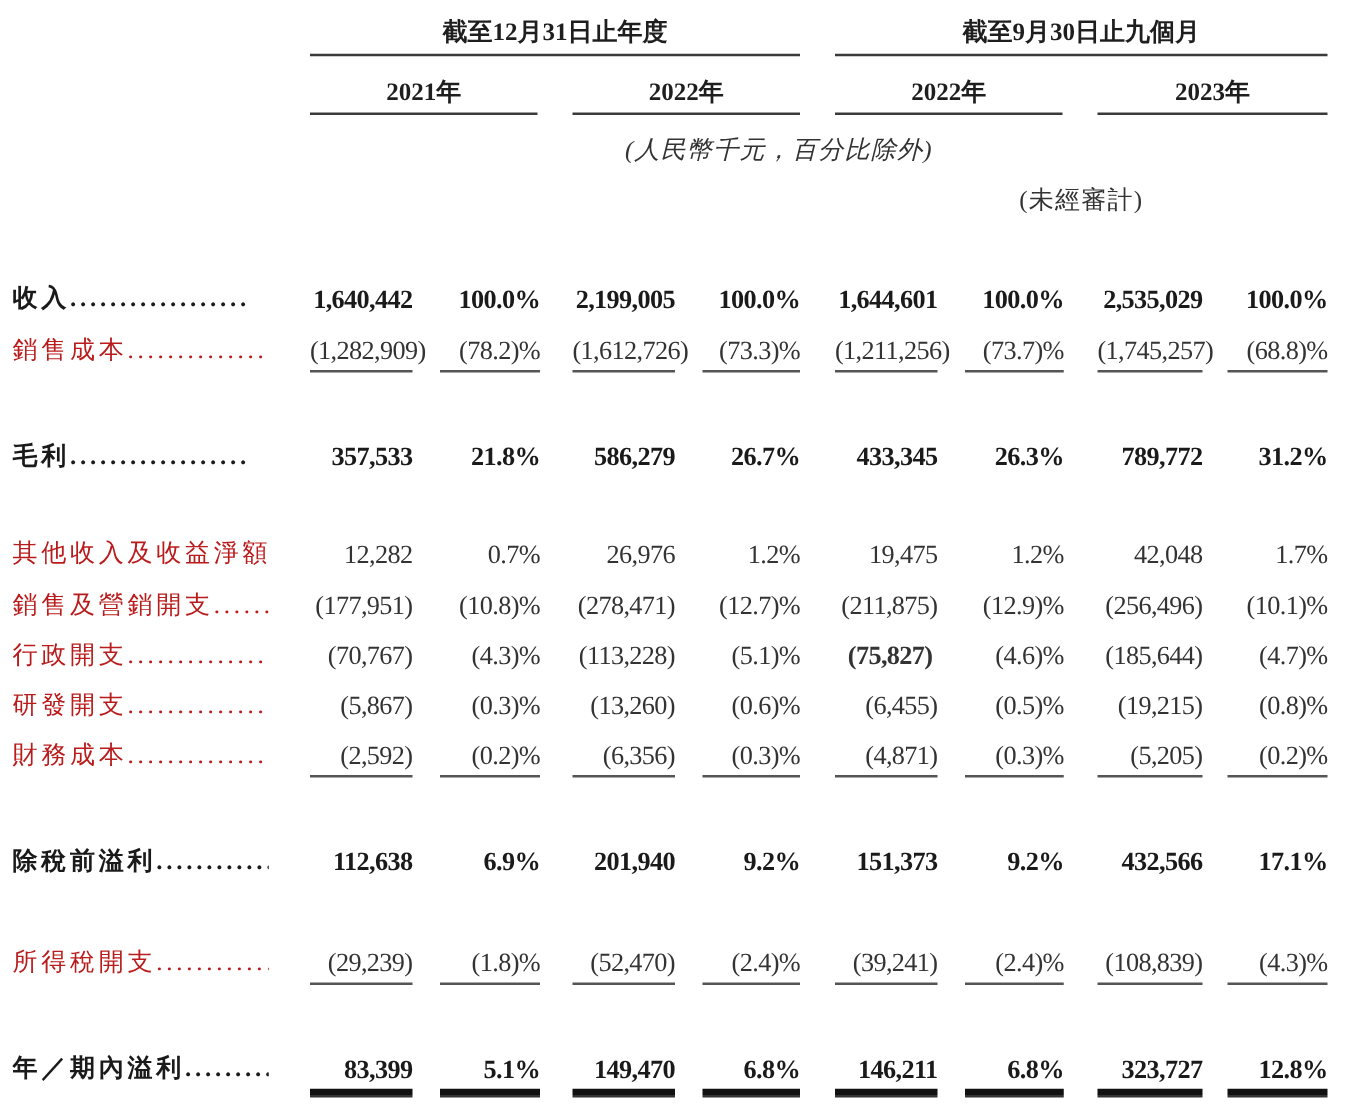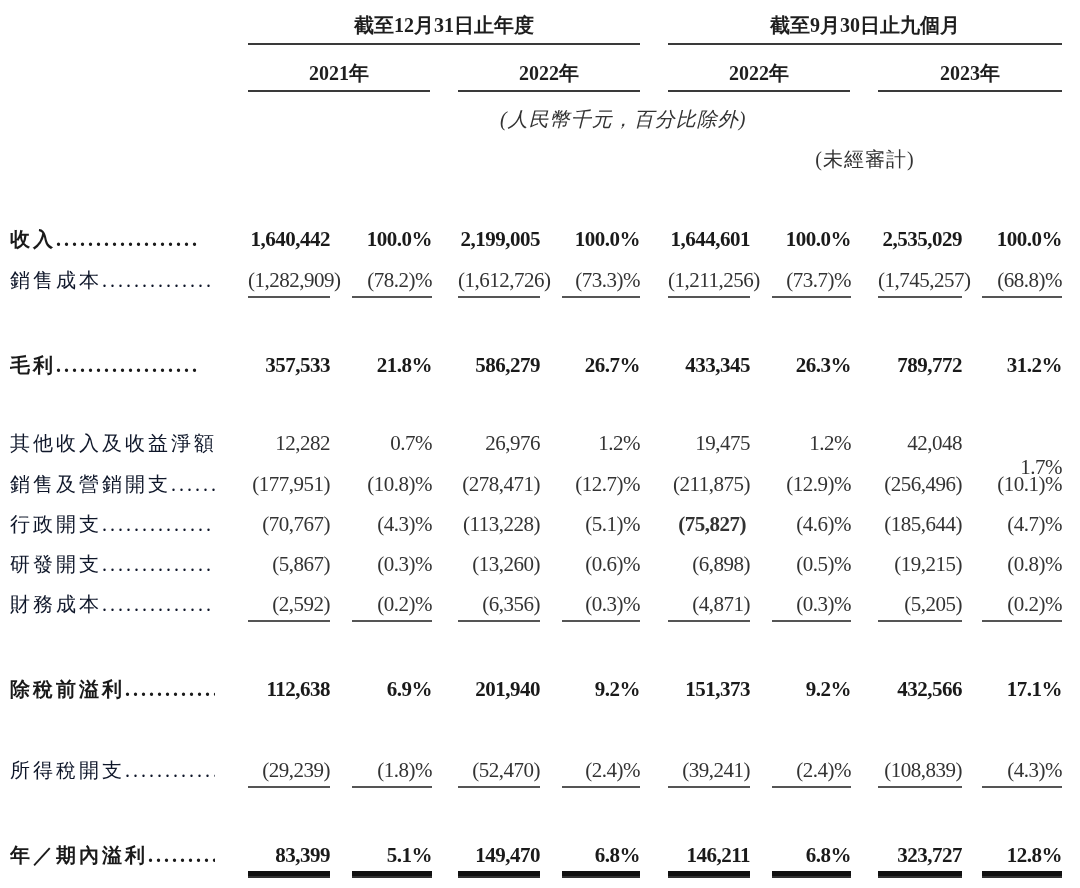--- a/index.html
+++ b/index.html
@@ -11,21 +11,21 @@
   .abs { position: absolute; }
   .hdr-group { font-size: 20px; font-weight: bold; text-align: center; color: #1e1e1e; }
   .hdr-rule { position: absolute; height: 2px; background: #3a3a3a; }
   .hdr-year { font-size: 20px; font-weight: bold; text-align: center; color: #1e1e1e; }
   .note { font-size: 20px; font-style: italic; text-align: left; color: #333; letter-spacing: 1px; }
   .note2 { font-size: 20px; text-align: center; color: #333; letter-spacing: 1px; }
 
   .row { position: absolute; left: 0; width: 972px; height: 30px; }
   .label {
     position: absolute; left: 10px; width: 205px; height: 30px; line-height: 30px;
-    font-size: 20px; white-space: nowrap; overflow: hidden; letter-spacing: 3px; color: #0f172a;
+    font-size: 20px; white-space: nowrap; overflow: hidden; letter-spacing: 3px; color: #b91c1c;
   }
   .label .dots { letter-spacing: 3px; }
   .cell {
     position: absolute; height: 30px; line-height: 30px; font-size: 21px;
     text-align: right; white-space: nowrap; color: #333; letter-spacing: -0.5px;
   }
   .bold .label, .bold .cell { font-weight: bold; color: #1a1a1a; }
   .uline { position: absolute; height: 2px; background: #555; }
   .dline { position: absolute; height: 7px; border-top: 5px solid #111; border-bottom: 2px solid #333; box-sizing: border-box; }
 </style>
@@ -93,21 +93,21 @@
     </div>
     <div class="row" style="top: 428px;">
       <div class="label"><span>其他收入及收益淨額</span></div>
       <div class="cell" style="left: 248px; width: 82px;">12,282</div>
       <div class="cell" style="left: 352px; width: 80px;">0.7%</div>
       <div class="cell" style="left: 458px; width: 82px;">26,976</div>
       <div class="cell" style="left: 562px; width: 78px;">1.2%</div>
       <div class="cell" style="left: 668px; width: 82px;">19,475</div>
       <div class="cell" style="left: 772px; width: 79px;">1.2%</div>
       <div class="cell" style="left: 878px; width: 84px;">42,048</div>
-      <div class="cell" style="left: 982px; width: 80px; margin-top: 24px;">1.7%</div>
+      <div class="cell" style="left: 982px; width: 80px;">1.7%</div>
     </div>
     <div class="row" style="top: 469px;">
       <div class="label"><span>銷售及營銷開支</span><span class="dots">........</span></div>
       <div class="cell" style="left: 248px; width: 82px;">(177,951)</div>
       <div class="cell" style="left: 352px; width: 80px; text-align: right;">(10.8)%</div>
       <div class="cell" style="left: 458px; width: 82px;">(278,471)</div>
       <div class="cell" style="left: 562px; width: 78px;">(12.7)%</div>
       <div class="cell" style="left: 668px; width: 82px;">(211,875)</div>
       <div class="cell" style="left: 772px; width: 79px;">(12.9)%</div>
       <div class="cell" style="left: 878px; width: 84px;">(256,496)</div>
@@ -123,21 +123,21 @@
       <div class="cell" style="left: 772px; width: 79px;">(4.6)%</div>
       <div class="cell" style="left: 878px; width: 84px;">(185,644)</div>
       <div class="cell" style="left: 982px; width: 80px;">(4.7)%</div>
     </div>
     <div class="row" style="top: 549px;">
       <div class="label"><span>研發開支</span><span class="dots">..............</span></div>
       <div class="cell" style="left: 248px; width: 82px;">(5,867)</div>
       <div class="cell" style="left: 352px; width: 80px;">(0.3)%</div>
       <div class="cell" style="left: 458px; width: 82px;">(13,260)</div>
       <div class="cell" style="left: 562px; width: 78px;">(0.6)%</div>
-      <div class="cell" style="left: 668px; width: 82px;">(6,898)</div>
+      <div class="cell" style="left: 668px; width: 82px;">(6,455)</div>
       <div class="cell" style="left: 772px; width: 79px;">(0.5)%</div>
       <div class="cell" style="left: 878px; width: 84px;">(19,215)</div>
       <div class="cell" style="left: 982px; width: 80px;">(0.8)%</div>
     </div>
     <div class="uline" style="left: 248px; width: 82px; top: 620px;"></div>
     <div class="uline" style="left: 352px; width: 80px; top: 620px;"></div>
     <div class="uline" style="left: 458px; width: 82px; top: 620px;"></div>
     <div class="uline" style="left: 562px; width: 78px; top: 620px;"></div>
     <div class="uline" style="left: 668px; width: 82px; top: 620px;"></div>
     <div class="uline" style="left: 772px; width: 79px; top: 620px;"></div>

